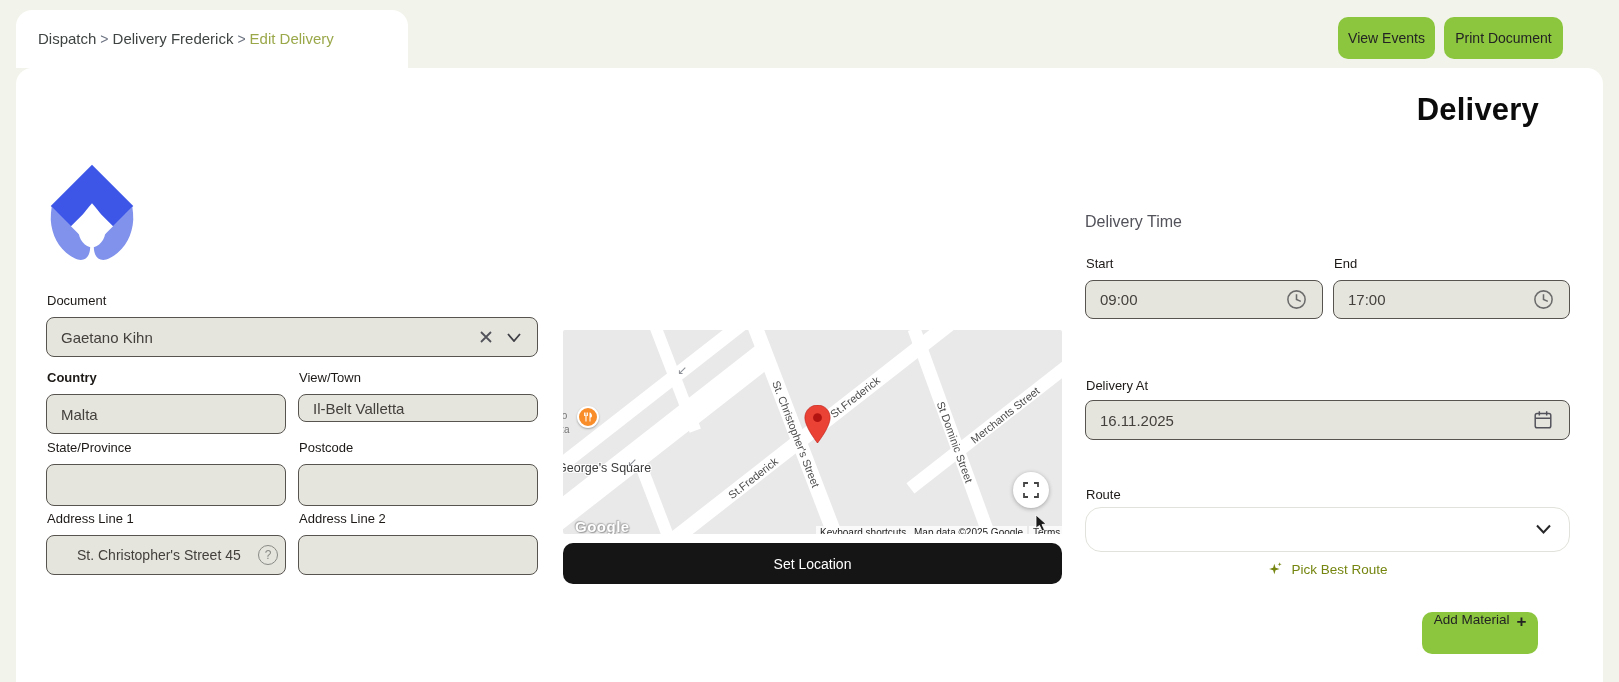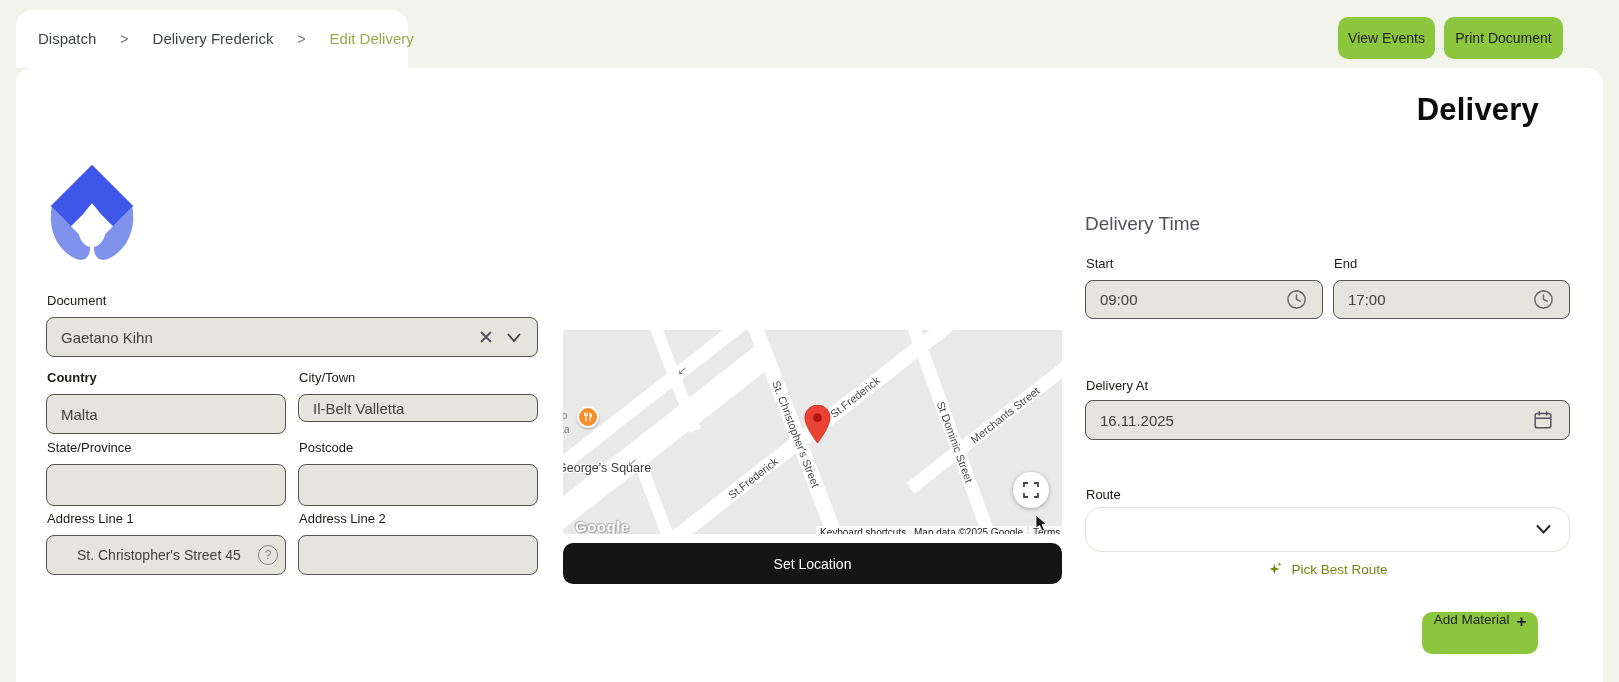--- a/index.html
+++ b/index.html
@@ -2,21 +2,21 @@
 <html><head>
 <meta charset="utf-8">
 <style>
   * { margin:0; padding:0; box-sizing:border-box; }
   html,body { width:1619px; height:682px; overflow:hidden; }
   body { font-family:"Liberation Sans","DejaVu Sans",sans-serif; background:#F2F4EB; position:relative; }
   #app { position:absolute; inset:0; }
 
   
   .crumb-chip { position:absolute; left:16px; top:10px; width:392px; height:58px; background:#FFFFFF; border-radius:16px 16px 0 0; }
-  .breadcrumb { position:absolute; left:38px; top:30px; display:flex; gap:24px; align-items:center; font-size:15px; color:#3F4443; }
+  .breadcrumb { position:absolute; left:38px; top:30px; display:flex; gap:4px; align-items:center; font-size:15px; color:#3F4443; }
   .crumb { cursor:pointer; }
   .crumb-sep { color:#6B7280; font-size:14px; }
   .crumb-active { color:#9BA84A; }
   .top-btn { position:absolute; top:17px; height:42px; background:#8CC63F; border:none; border-radius:10px; font-size:14px; color:#232323; font-family:inherit; cursor:pointer; }
 
   
   .card { position:absolute; left:16px; top:68px; width:1587px; height:640px; background:#FFFFFF; border-radius:16px; }
   .page-title { position:absolute; top:92px; right:80px; font-size:31px; font-weight:800; color:#0B0B0B; letter-spacing:.2px; }
   .logo { position:absolute; left:46px; top:163px; }
 
@@ -36,21 +36,21 @@
       text-shadow:1px 1px 0 #fff,-1px -1px 0 #fff,1px -1px 0 #fff,-1px 1px 0 #fff; }
   .poi-partial { position:absolute; font-size:10px; color:#757575; text-shadow:1px 1px 0 #eee; }
   .poi { position:absolute; width:22px; height:22px; border-radius:50%; background:#F88D2A; border:2px solid #fff; box-shadow:0 1px 2px rgba(0,0,0,.3); display:flex; align-items:center; justify-content:center; }
   .gmap-logo { position:absolute; font-size:15px; font-weight:700; color:#FFFFFF; letter-spacing:.5px;
       text-shadow:0 0 1px #9e9e9e,0 0 2px #9e9e9e,1px 1px 1px #9e9e9e,-1px -1px 1px #bdbdbd; }
   .map-attr { position:absolute; font-size:10px; color:#222222; background:rgba(255,255,255,.75); padding:1px 4px; white-space:nowrap; }
   .fs-btn { position:absolute; width:36px; height:36px; border-radius:50%; background:#fff; box-shadow:0 1px 4px rgba(0,0,0,.3); display:flex; align-items:center; justify-content:center; cursor:pointer; }
   .set-location { position:absolute; left:563px; top:543px; width:499px; height:41px; background:#151515; color:#fff; border:none; border-radius:10px; font-size:14px; font-family:inherit; cursor:pointer; }
 
   
-  .section-label { position:absolute; font-size:19px; color:#52525B; }
+  .section-label { position:absolute; font-size:16px; color:#52525B; }
   .route-select { position:absolute; left:1085px; top:507px; width:485px; height:45px; background:#fff; border:1px solid #E2E2DC; border-radius:16px; cursor:pointer; }
   .pick-route { position:absolute; top:561px; left:1085px; width:485px; display:flex; justify-content:center; align-items:center; gap:8px; color:#75850F; font-size:13.5px; cursor:pointer; }
   .add-material { position:absolute; left:1422px; top:612px; width:116px; height:42px; background:#8CC63F; border:none; border-radius:10px; color:#232323; font-size:13.5px; font-family:inherit; cursor:pointer; display:flex; justify-content:center; gap:7px; }
   .add-material .plus { font-size:17px; font-weight:700; }
 </style>
 </head>
 <body>
 
 <div id="app">
 
@@ -87,21 +87,21 @@
       </svg>
   </span>
   <span class="icon-right" style="left:505px; top:329px; width:18px; height:16px;">
     <svg width="14" height="9" viewBox="0 0 14 9">
         <path d="M1 1 L7 8 L13 1" stroke="#3F3F46" stroke-width="1.8" fill="none"></path>
       </svg>
   </span>
 
   <span class="f-label" style="left:47px; top:370px;font-weight:bold;">Country</span>
   <input class="f-input" style="left: 46px; top: 394px; width: 240px; height: 40px;" readonly="" value="Malta">
-  <span class="f-label" style="left:299px; top:370px;">City/Town</span>
+  <span class="f-label" style="left:299px; top:370px;">View/Town</span>
   <input class="f-input" style="left: 298px; top: 394px; width: 240px; height: 28px;" readonly="" value="Il-Belt Valletta">
 
   <span class="f-label" style="left:47px; top:440px;">State/Province</span>
   <input class="f-input" style="left: 46px; top: 464px; width: 240px; height: 42px;" readonly="" value="">
   <span class="f-label" style="left:299px; top:440px;">Postcode</span>
   <input class="f-input" style="left: 298px; top: 464px; width: 240px; height: 42px;" readonly="" value="">
 
   <span class="f-label" style="left:47px; top:511px;">Address Line 1</span>
   <input class="f-input" style="left: 46px; top: 535px; width: 240px; height: 40px; padding-right: 38px; font-size: 14px; padding-left: 30px;" readonly="" value="St. Christopher's Street 45">
   <span class="icon-right" style="left:258px; top:545px;">

